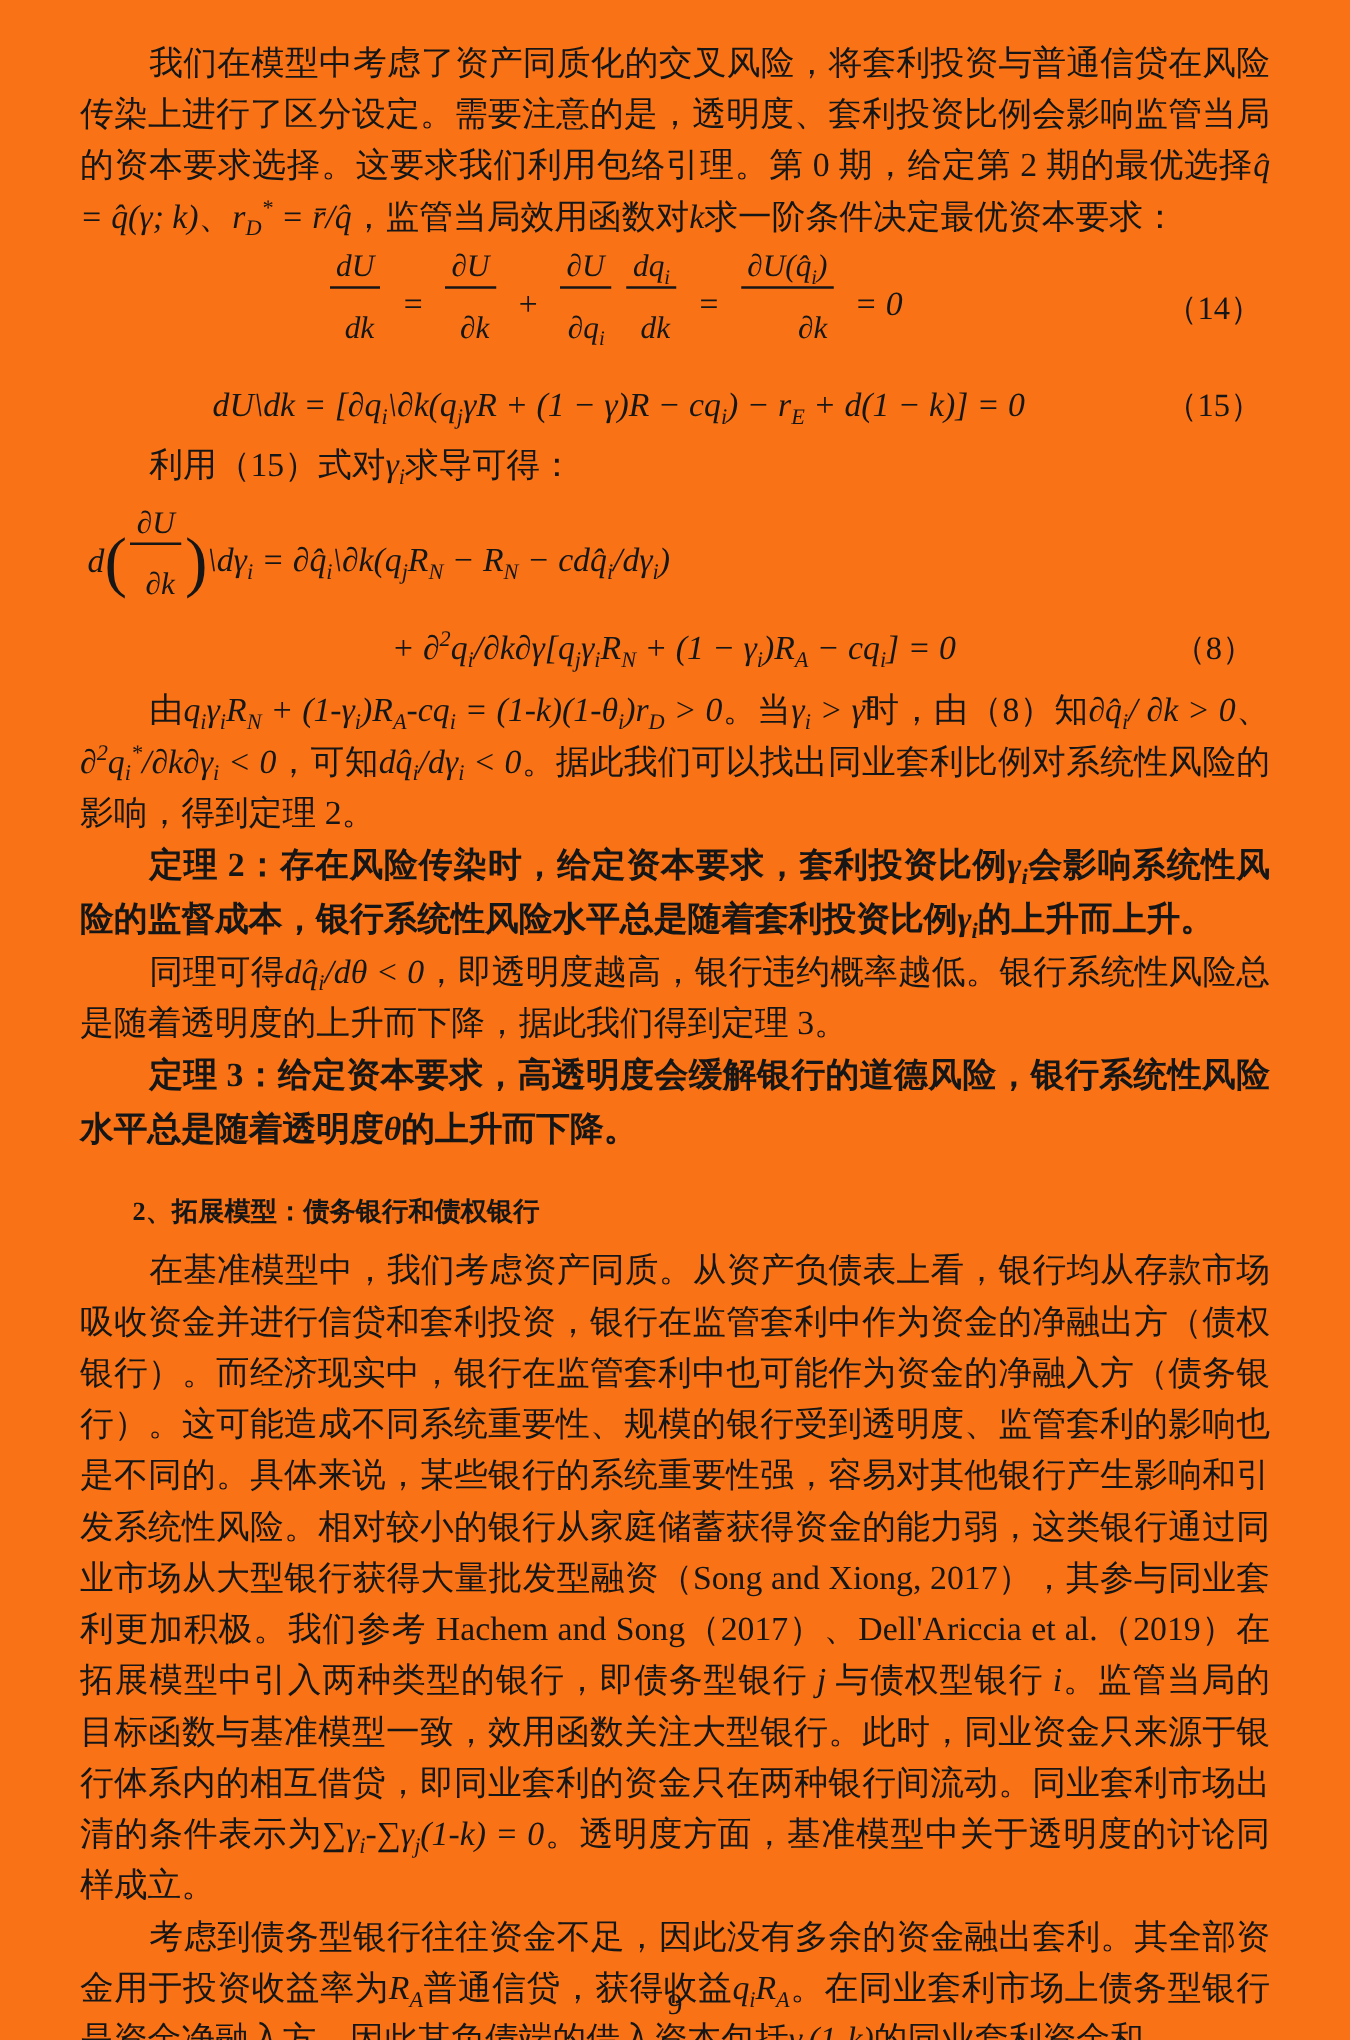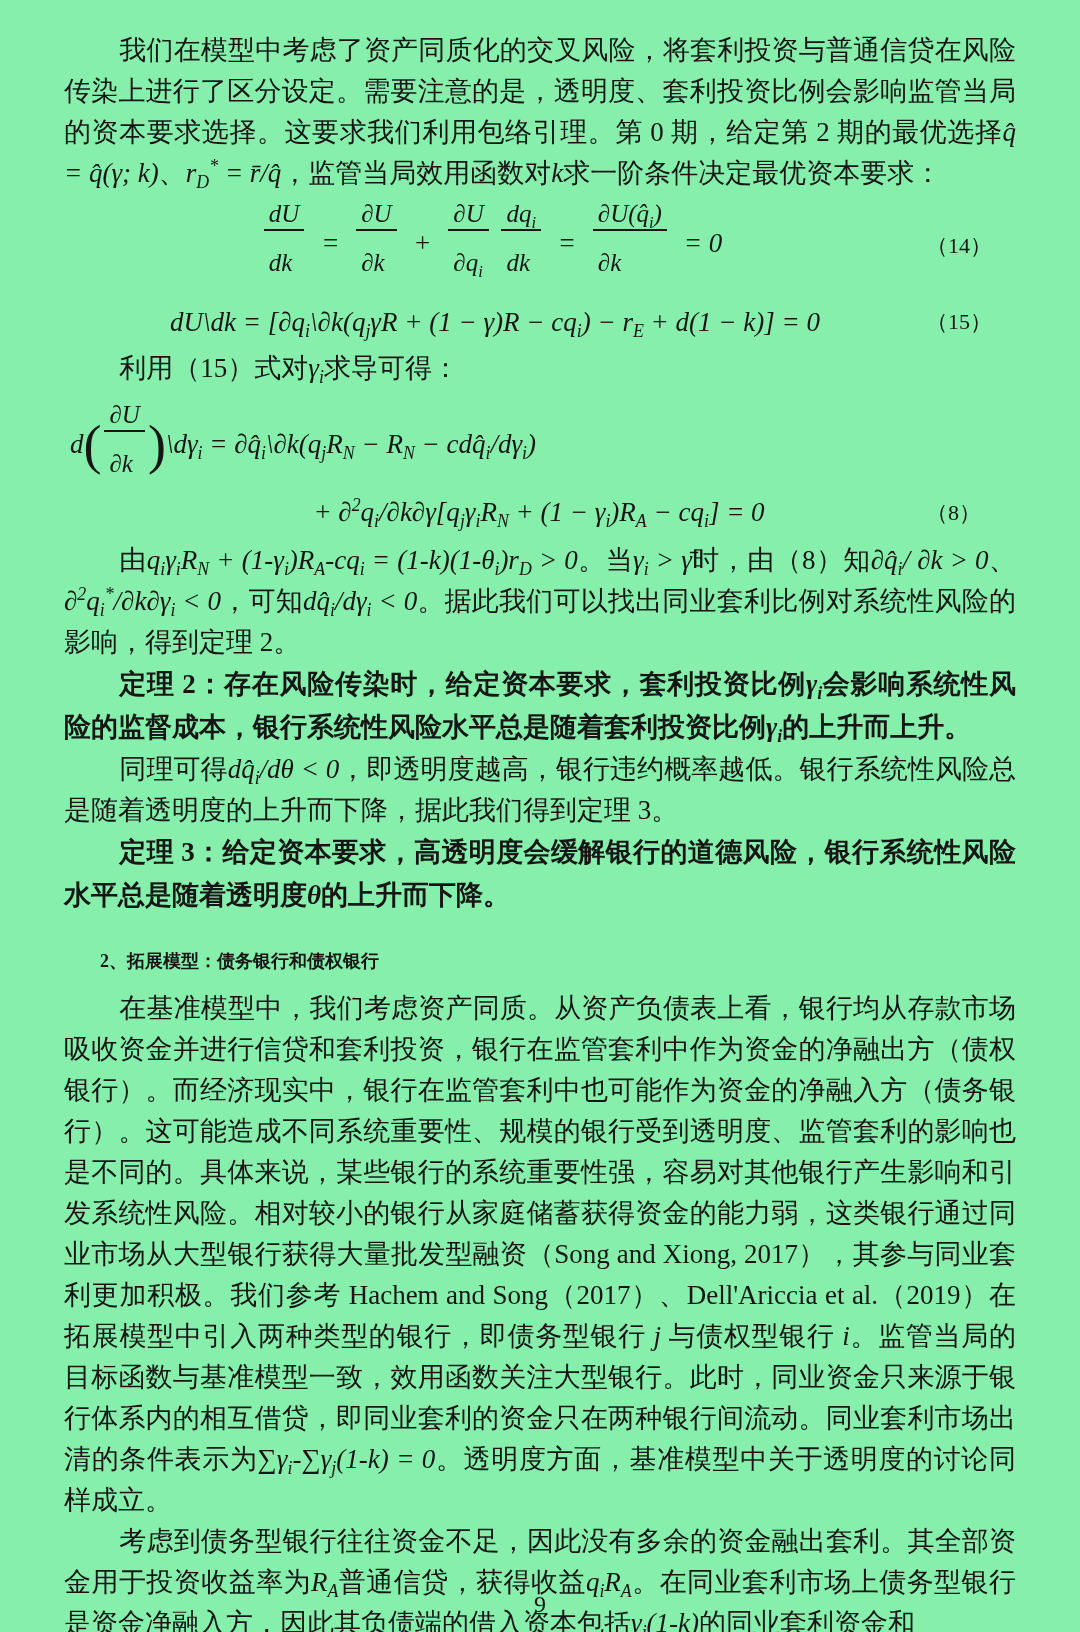--- a/index.html
+++ b/index.html
@@ -1,42 +1,42 @@
 <!DOCTYPE html>
 <html><head>
 <meta charset="utf-8">
 <style>
   html,body { margin:0; padding:0; background:#e8e8e8; }
   .page {
-    position:relative; width:1080px; height:1632px; background:#86efac;
+    position:relative; width:1080px; height:1632px; background:#f97316;
     color:#161616; font-family:"Liberation Serif","DejaVu Serif",serif;
     overflow:hidden; margin:0 auto;
   }
   .content { position:absolute; left:64px; top:30px; width:952px; }
   .para {
     font-size:27px; line-height:41px; text-align:justify;
     text-indent:2.05em; margin:0; word-break:break-all;
   }
   .para.latin-ok { word-break:normal; }
   .bold-para { font-weight:700; line-height:43px; }
   .section-heading {
-    font-size:18px; font-weight:700; margin:24px 0 6px 0;
+    font-size:21px; font-weight:700; margin:24px 0 6px 0;
     text-indent:2em; line-height:41px;
   }
   .mi { font-style:italic; }
   sub, sup { font-size:66%; line-height:0; }
   .equation {
     display:flex; align-items:center; font-size:27px;
     font-style:italic; margin:6px 0;
   }
   .eq-body { flex:1; text-align:center; }
-  .eq-num { font-style:normal; width:90px; text-align:left; font-size:22px; flex:none; }
+  .eq-num { font-style:normal; width:90px; text-align:center; font-size:26px; flex:none; }
   .frac {
     display:inline-flex; flex-direction:column; vertical-align:middle;
-    margin:0 3px; font-size:25px; line-height:1.25; text-align:left;
+    margin:0 3px; font-size:25px; line-height:1.25; text-align:right;
   }
   .frac .fnum { border-bottom:2px solid #161616; padding:0 5px; }
   .frac .fden { padding:16px 5px; }
   .op { margin:0 7px; }
   .eq14 { margin:4px 0; }
   .eq15 { margin:12px 0 10px 0; }
   .eq16a { margin:10px 0 2px 0; }
   .eq16a .eq-body { text-align:left; padding-left:6px; }
   .eq16b { margin:2px 0 12px 0;gap:32px; }
   .eq16b .eq-body { padding-left:120px; }

